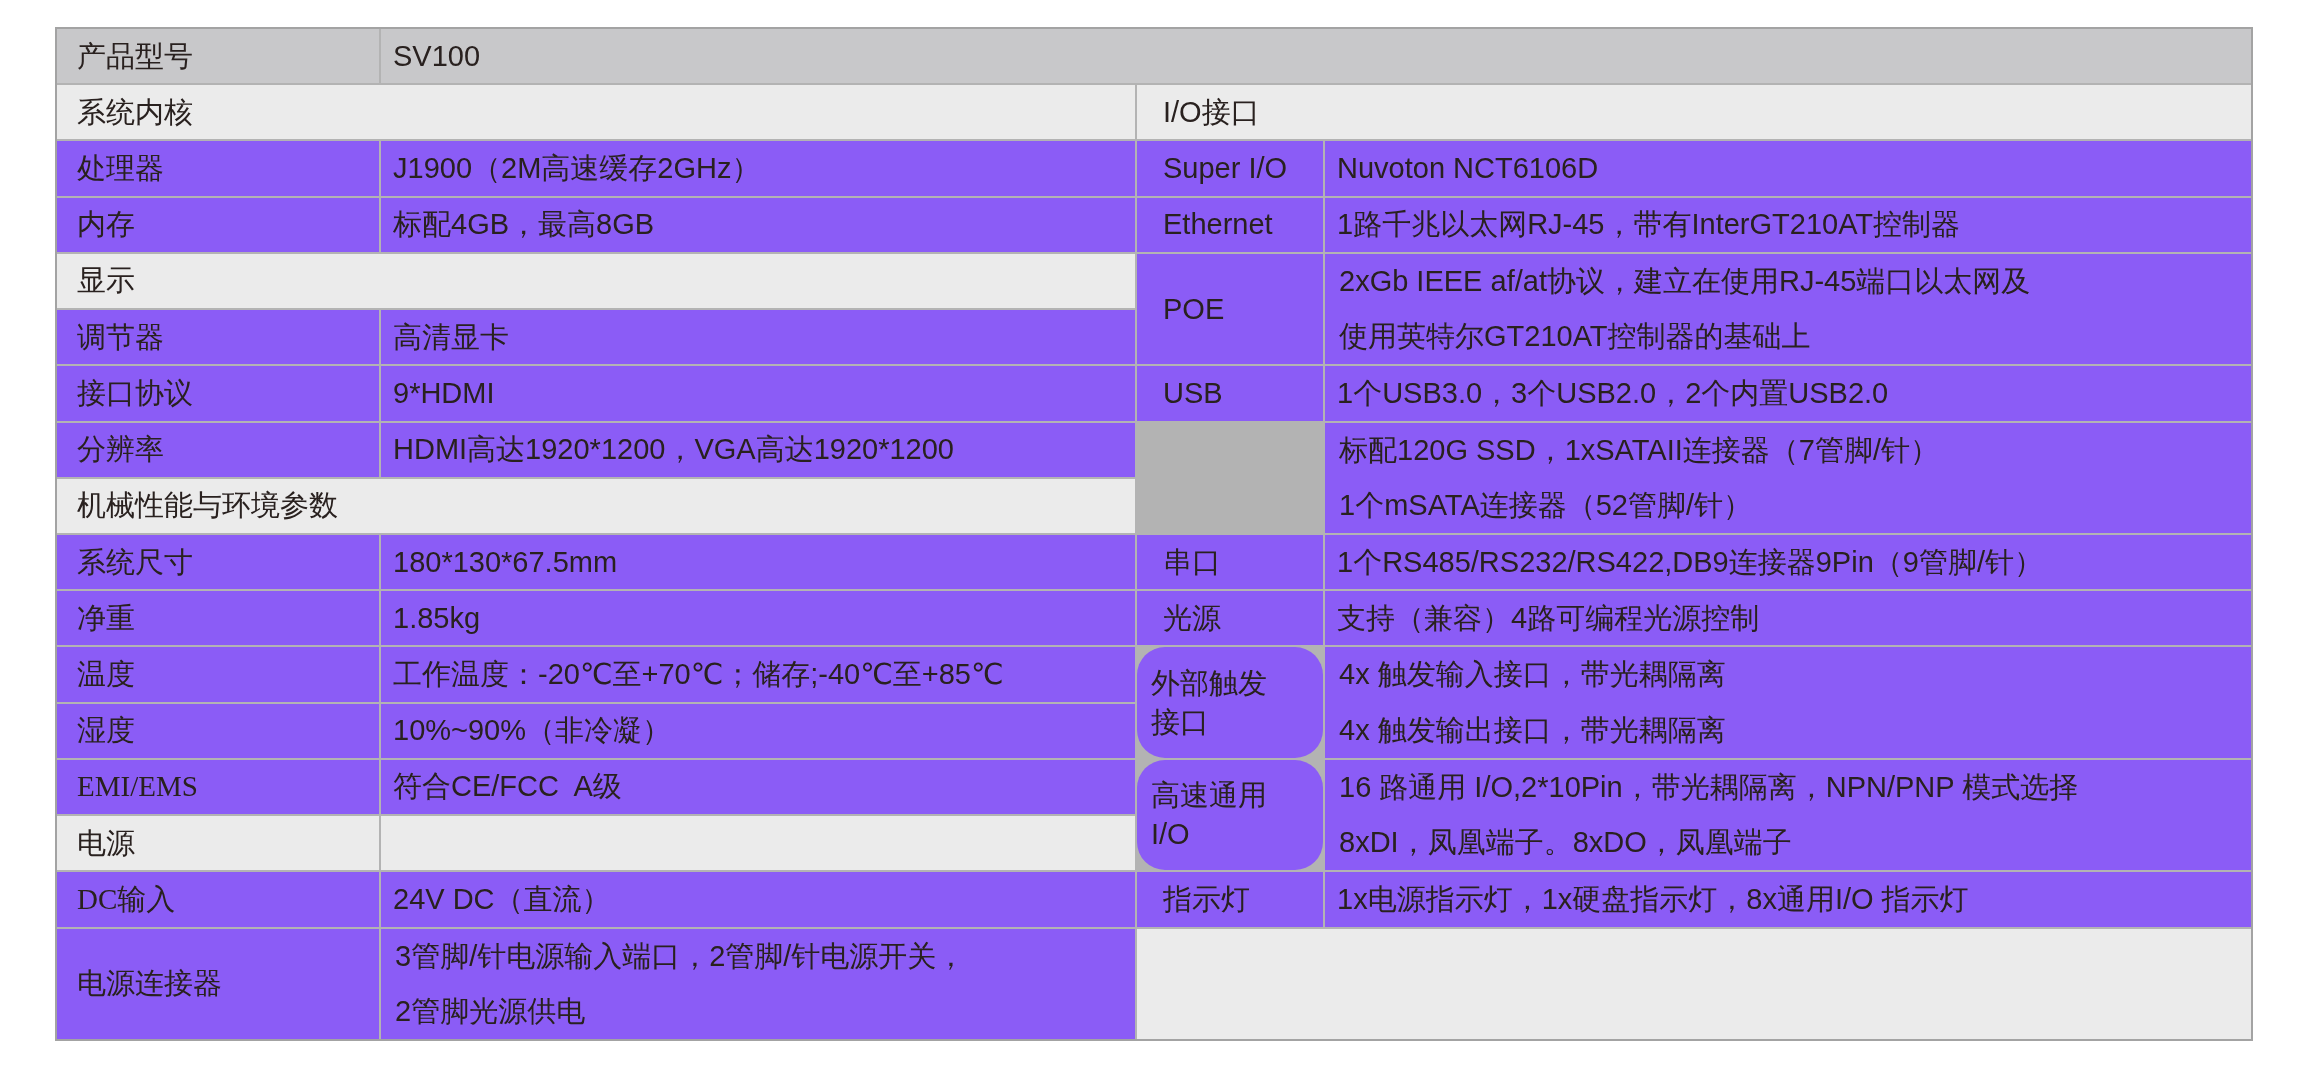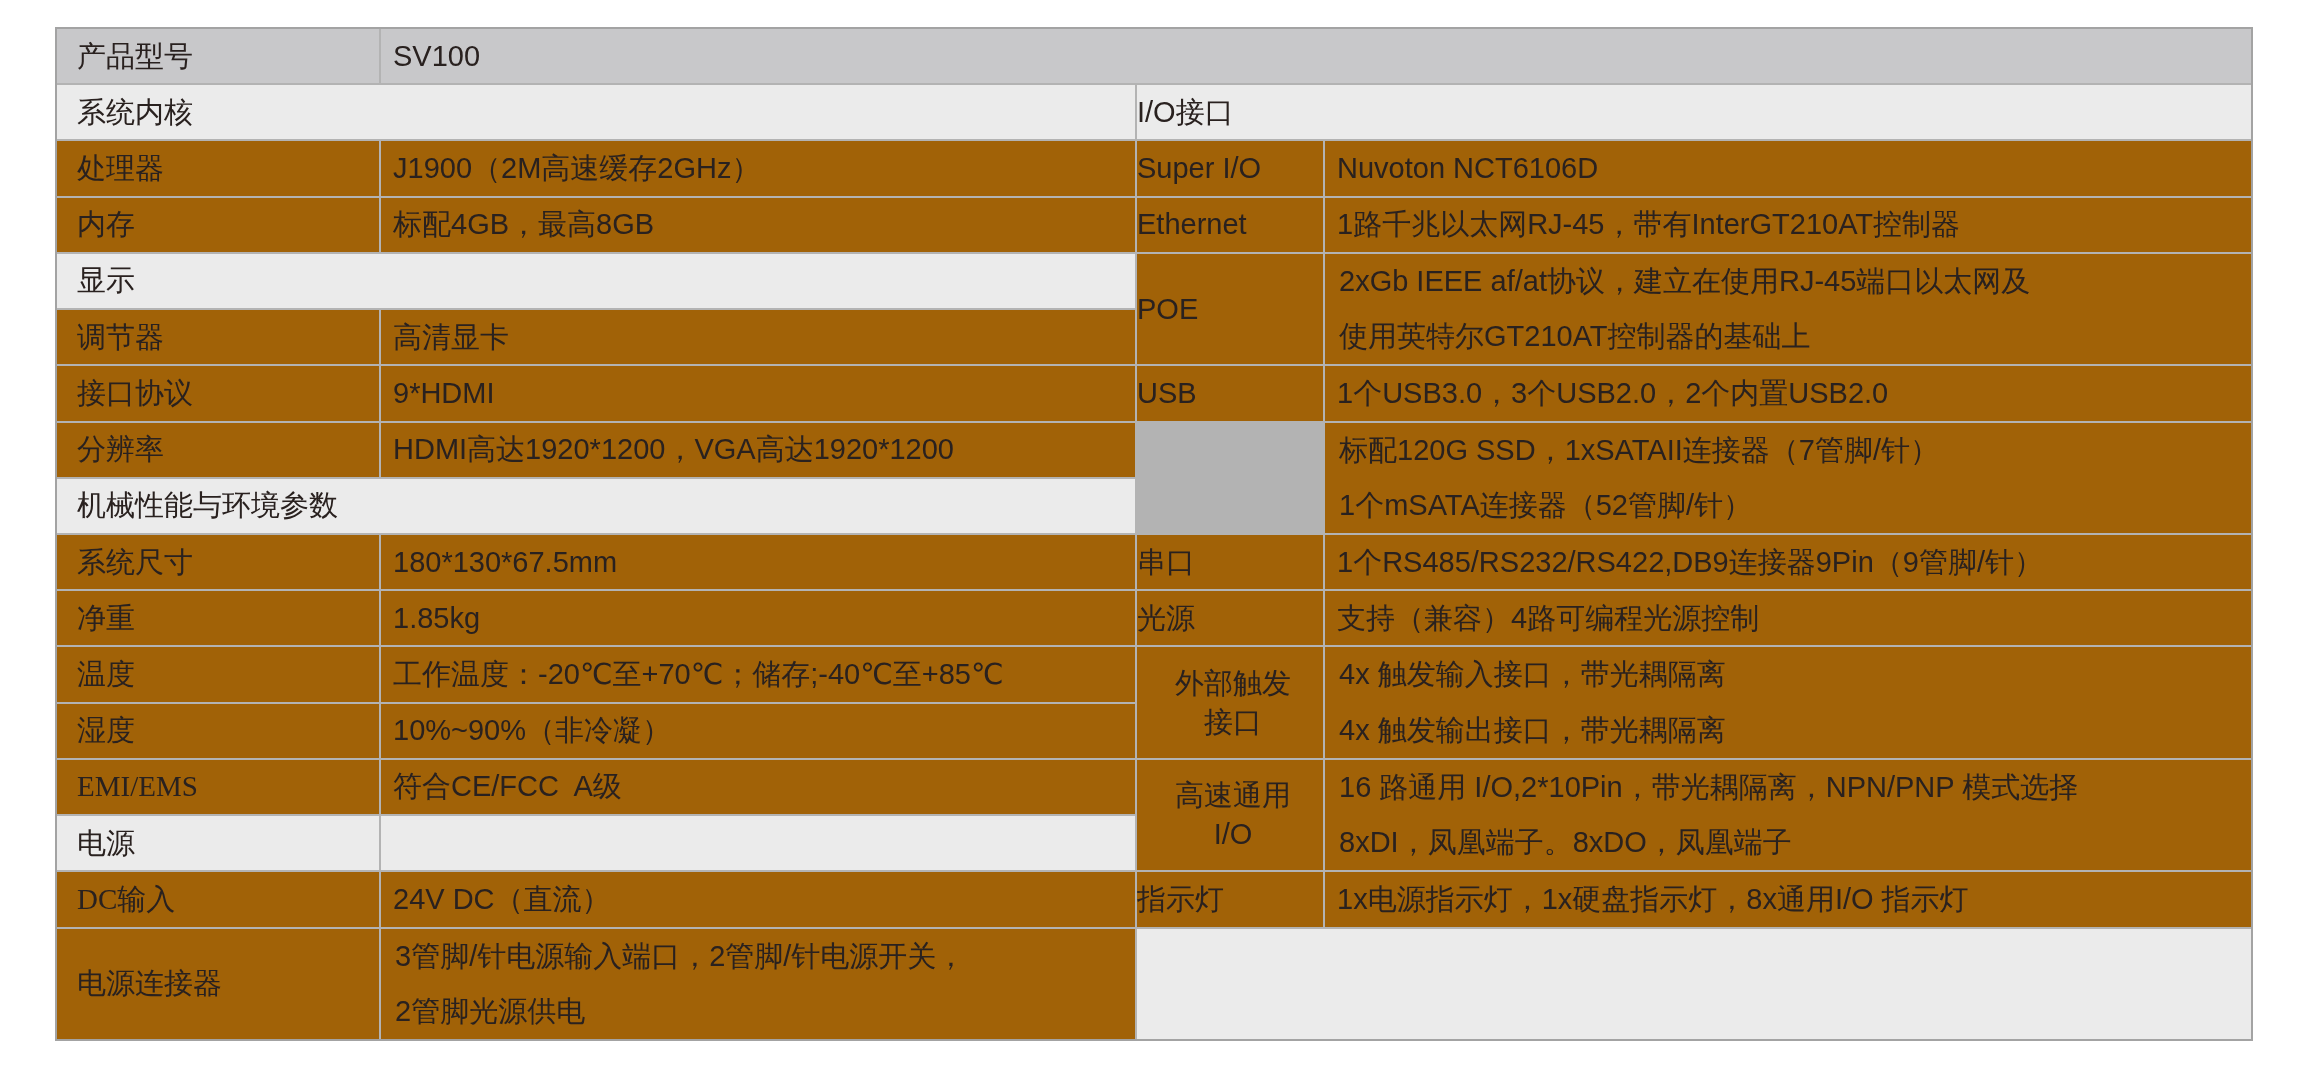--- a/index.html
+++ b/index.html
@@ -6,31 +6,31 @@
     font-family:"Liberation Sans","DejaVu Sans",sans-serif;}
   .stage{position:relative;width:2306px;height:1069px;background:#ffffff;overflow:hidden;}
   .spec-grid{
     position:absolute;left:55px;top:27px;width:2198px;height:1014px;
     box-sizing:border-box;border:2px solid #a3a3a3;background:#b3b3b3;
     display:grid;
     grid-template-columns:322px 754px 186px 926px;
     grid-template-rows:repeat(18,1fr);
     gap:2px;
   }
-  .c{background:#a16207;display:flex;align-items:center;
+  .c{background:#8b5cf6;display:flex;align-items:center;
      font-size:29px;line-height:1.35;color:#29211f;overflow:hidden;}
   .c span{white-space:pre-wrap;}
   .lab{padding:0 10px 0 20px;font-family:Liberation Serif, serif;}
   .val{padding:0 12px;}
-  .rlab{padding:0 8px 0 0;}
+  .rlab{padding:0 8px 0 26px;}
   .hdr{background:#c8c8ca;}
   .sec{background:#ebebeb;}
   .two{flex-direction:column;align-items:stretch;padding:0;}
   .two .ln{flex:1;display:flex;align-items:center;padding:0 14px;}
-  .lab2{flex-direction:column;align-items:center;justify-content:center;padding:0 8px 0 14px;}
+  .lab2{flex-direction:column;align-items:flex-start;justify-content:center;padding:0 8px 0 14px;border-radius:28px;}
 </style>
 </head>
 <body>
 
 <div class="stage">
   <div class="spec-grid">
 
     <div class="c lab hdr" style="grid-area:1/1/2/2">
         <span>产品型号</span>
       </div>

